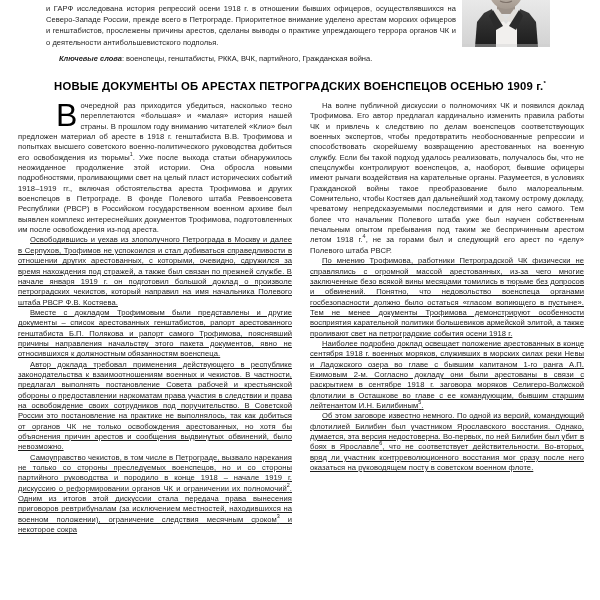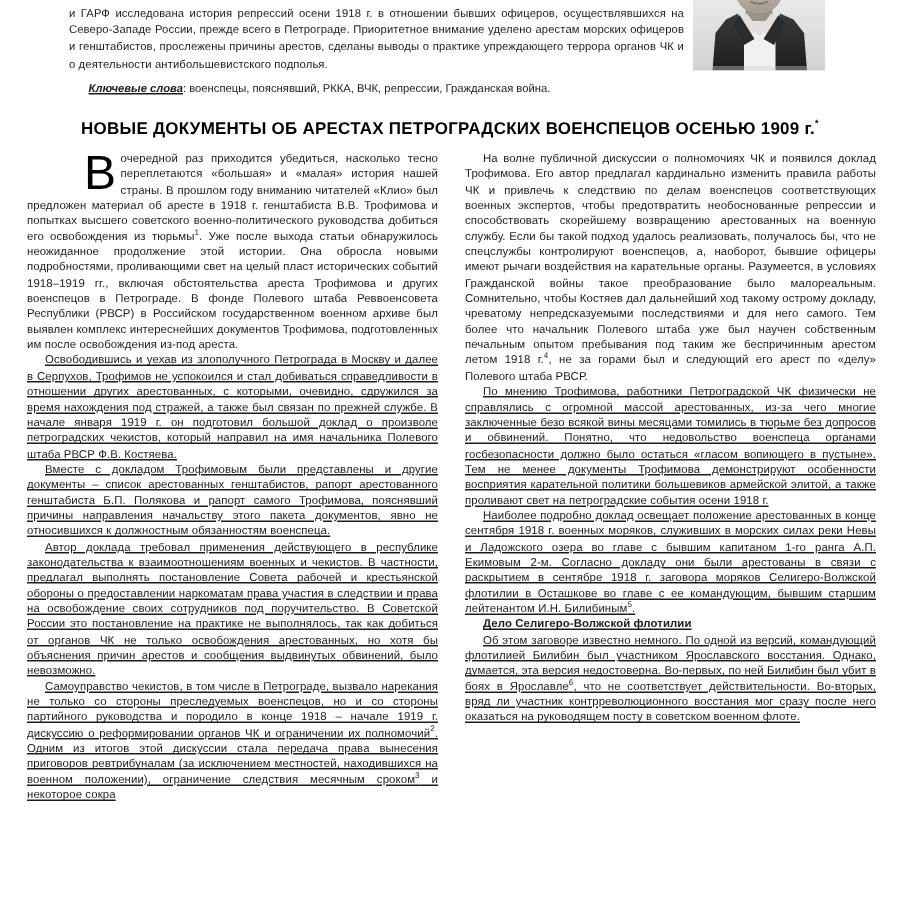--- a/index.html
+++ b/index.html
@@ -44,21 +44,20 @@
     font-size: 7.5px;
     line-height: 11.2px;
     margin: 5px 0 0 0;
     text-indent: 13px;
     text-align: left;
     color: #1c1c1c;
   }
   .keywords-label {
     font-style: italic;
     font-weight: 600;
-    text-decoration: underline;
   }
 
   
   .portrait {
     position: absolute;
     left: 462px;
     top: 0px;
     width: 88px;
     height: 47px;
     overflow: hidden;
@@ -140,21 +139,21 @@
     line-height: 0;
   }
 </style>
 </head>
 <body>
 
 <div class="page">
 
   <div class="abstract-block">
     <p class="abstract-text">и ГАРФ исследована история репрессий осени 1918 г. в отношении бывших офицеров, осуществлявшихся на Северо-Западе России, прежде всего в Петрограде. Приоритетное внимание уделено арестам морских офицеров и генштабистов, прослежены причины арестов, сделаны выводы о практике упреждающего террора органов ЧК и о деятельности антибольшевистского подполья.</p>
-    <p class="keywords-line"><span class="keywords-label">Ключевые слова</span><span>: военспецы, пояснявший, РККА, ВЧК, репрессии, Гражданская война.</span></p>
+    <p class="keywords-line"><span class="keywords-label">Ключевые слова</span><span>: военспецы, генштабисты, РККА, ВЧК, партийного, Гражданская война.</span></p>
   </div>
 
   <div class="portrait">
     <svg width="88" height="47" viewBox="0 0 88 47">
       <defs>
         <linearGradient id="bgg" x1="0" y1="0" x2="0" y2="1">
           <stop offset="0%" stop-color="#e9e9e9"></stop>
           <stop offset="100%" stop-color="#d2d2d2"></stop>
         </linearGradient>
         <linearGradient id="skin" x1="0" y1="0" x2="0" y2="1">
@@ -207,21 +206,20 @@
       <p><span>Самоуправство чекистов, в том числе в Петрограде, вызвало нарекания не только со стороны преследуемых военспецов, но и со стороны партийного руководства и породило в конце 1918 – начале 1919 г. дискуссию о реформировании органов ЧК и ограничении их полномочий</span><sup class="note">2</sup><span>. Одним из итогов этой дискуссии стала передача права вынесения приговоров ревтрибуналам (за исключением местностей, находившихся на военном положении), ограничение следствия месячным сроком</span><sup class="note">3</sup><span> и некоторое сокра</span></p>
     </div>
 
     <div class="col">
       <p><span>На волне публичной дискуссии о полномочиях ЧК и появился доклад Трофимова. Его автор предлагал кардинально изменить правила работы ЧК и привлечь к следствию по делам военспецов соответствующих военных экспертов, чтобы предотвратить необоснованные репрессии и способствовать скорейшему возвращению арестованных на военную службу. Если бы такой подход удалось реализовать, получалось бы, что не спецслужбы контролируют военспецов, а, наоборот, бывшие офицеры имеют рычаги воздействия на карательные органы. Разумеется, в условиях Гражданской войны такое преобразование было малореальным. Сомнительно, чтобы Костяев дал дальнейший ход такому острому докладу, чреватому непредсказуемыми последствиями и для него самого. Тем более что начальник Полевого штаба уже был научен собственным печальным опытом пребывания под таким же беспричинным арестом летом 1918 г.</span><sup class="note">4</sup><span>, не за горами был и следующий его арест по «делу» Полевого штаба РВСР.</span></p>
 
       <p>По мнению Трофимова, работники Петроградской ЧК физически не справлялись с огромной массой арестованных, из-за чего многие заключенные безо всякой вины месяцами томились в тюрьме без допросов и обвинений. Понятно, что недовольство военспеца органами госбезопасности должно было остаться «гласом вопиющего в пустыне». Тем не менее документы Трофимова демонстрируют особенности восприятия карательной политики большевиков армейской элитой, а также проливают свет на петроградские события осени 1918 г.</p>
 
       <p><span>Наиболее подробно доклад освещает положение арестованных в конце сентября 1918 г. военных моряков, служивших в морских силах реки Невы и Ладожского озера во главе с бывшим капитаном 1-го ранга А.П. Екимовым 2-м. Согласно докладу они были арестованы в связи с раскрытием в сентябре 1918 г. заговора моряков Селигеро-Волжской флотилии в Осташкове во главе с ее командующим, бывшим старшим лейтенантом И.Н. Билибиным</span><sup class="note">5</sup><span>.</span></p>
 
-      <p class="subhead">Дело Селигеро-Волжской флотилии</p>
 
       <p><span>Об этом заговоре известно немного. По одной из версий, командующий флотилией Билибин был участником Ярославского восстания. Однако, думается, эта версия недостоверна. Во-первых, по ней Билибин был убит в боях в Ярославле</span><sup class="note">6</sup><span>, что не соответствует действительности. Во-вторых, вряд ли участник контрреволюционного восстания мог сразу после него оказаться на руководящем посту в советском военном флоте.</span></p>
 
     </div>
 
   </div>
 
 </div>
 
 </body></html>

